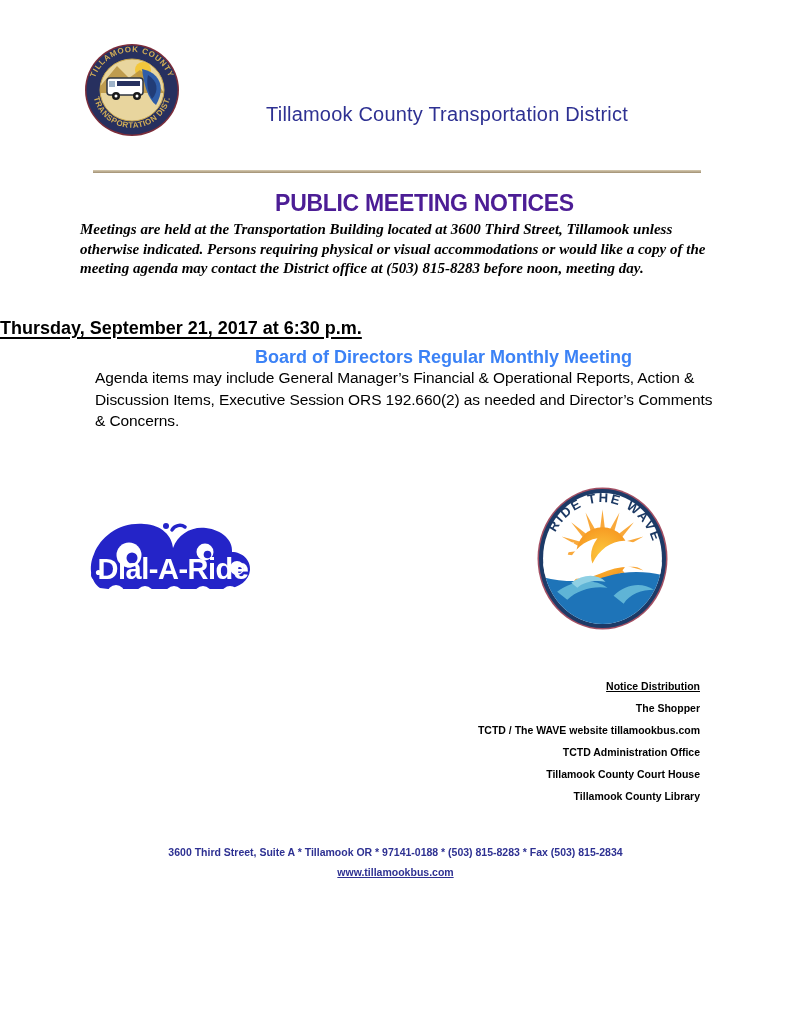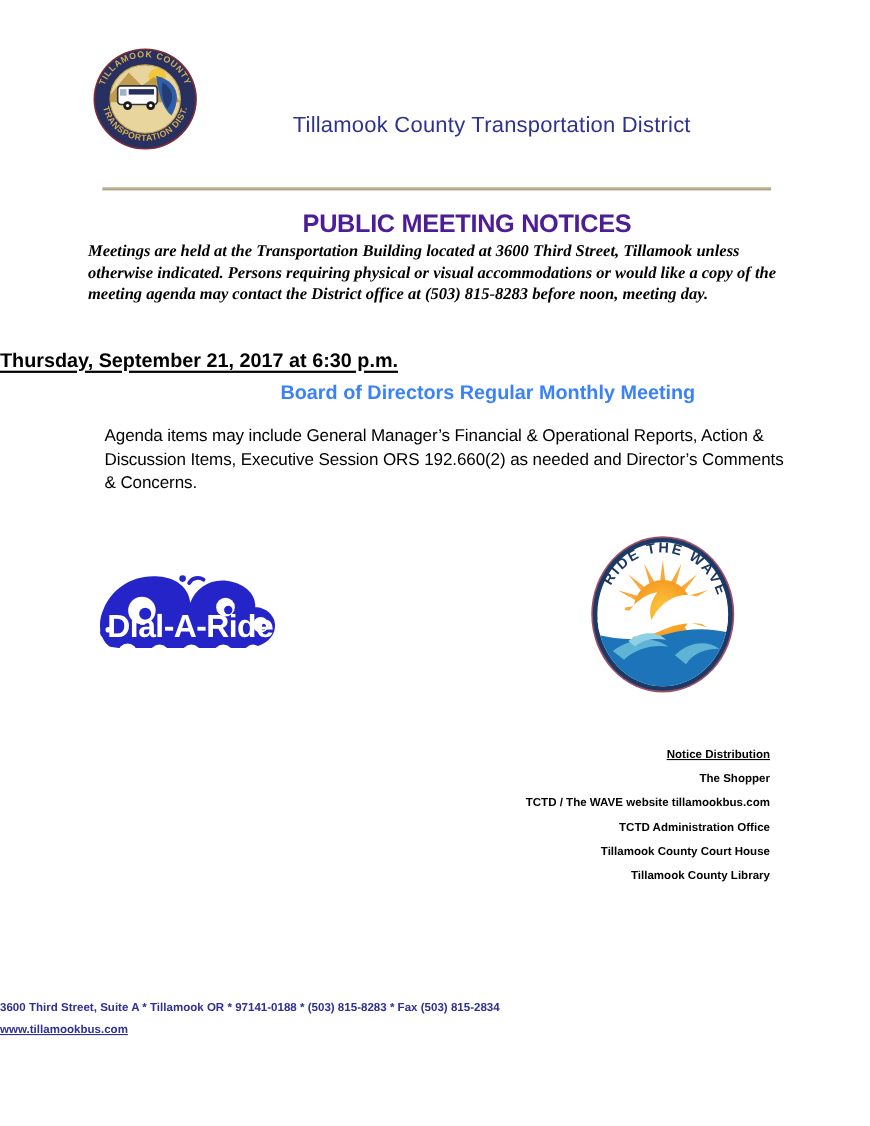--- a/index.html
+++ b/index.html
@@ -40,39 +40,39 @@
   .meeting-datetime{
     position:absolute;left:0;top:318px;width:100%;
     text-align:left;font-size:18px;font-weight:700;color:#000;
     text-decoration:underline;text-underline-offset:3px;text-decoration-thickness:2px;
   }
   .meeting-name{
     position:absolute;left:0;top:347px;width:100%;
     text-align:center;font-size:18px;font-weight:700;color:#3b82f6;padding-left:48px;
   }
   .agenda{
-    position:absolute;left:95px;top:386px;width:618px;
+    position:absolute;left:95px;top:367px;width:618px;
     font-size:15.5px;line-height:21.5px;letter-spacing:-.1px;color:#000;
   }
 
   
   .dial-logo{position:absolute;left:88px;top:518px;width:168px;height:82px;}
   .wave-logo{position:absolute;left:537px;top:487px;width:131px;height:143px;}
 
   
   .distribution{
     position:absolute;right:91px;top:675px;
     text-align:right;font-size:10.5px;font-weight:700;line-height:22px;color:#000;
   }
   .distribution .dist-heading{text-decoration:underline;text-align:right;}
 
   
   .footer{
-    position:absolute;left:0;top:906px;width:100%;
-    text-align:left;color:#2e3192;
+    position:absolute;left:0;top:842px;width:100%;
+    text-align:center;color:#2e3192;
     font-size:10.5px;font-weight:700;line-height:20px;
   }
   .footer .website{text-decoration:underline;}
 </style>
 </head>
 <body>
 
 <div class="page">
 
   <svg class="seal" viewBox="0 0 96 94" preserveAspectRatio="none">

